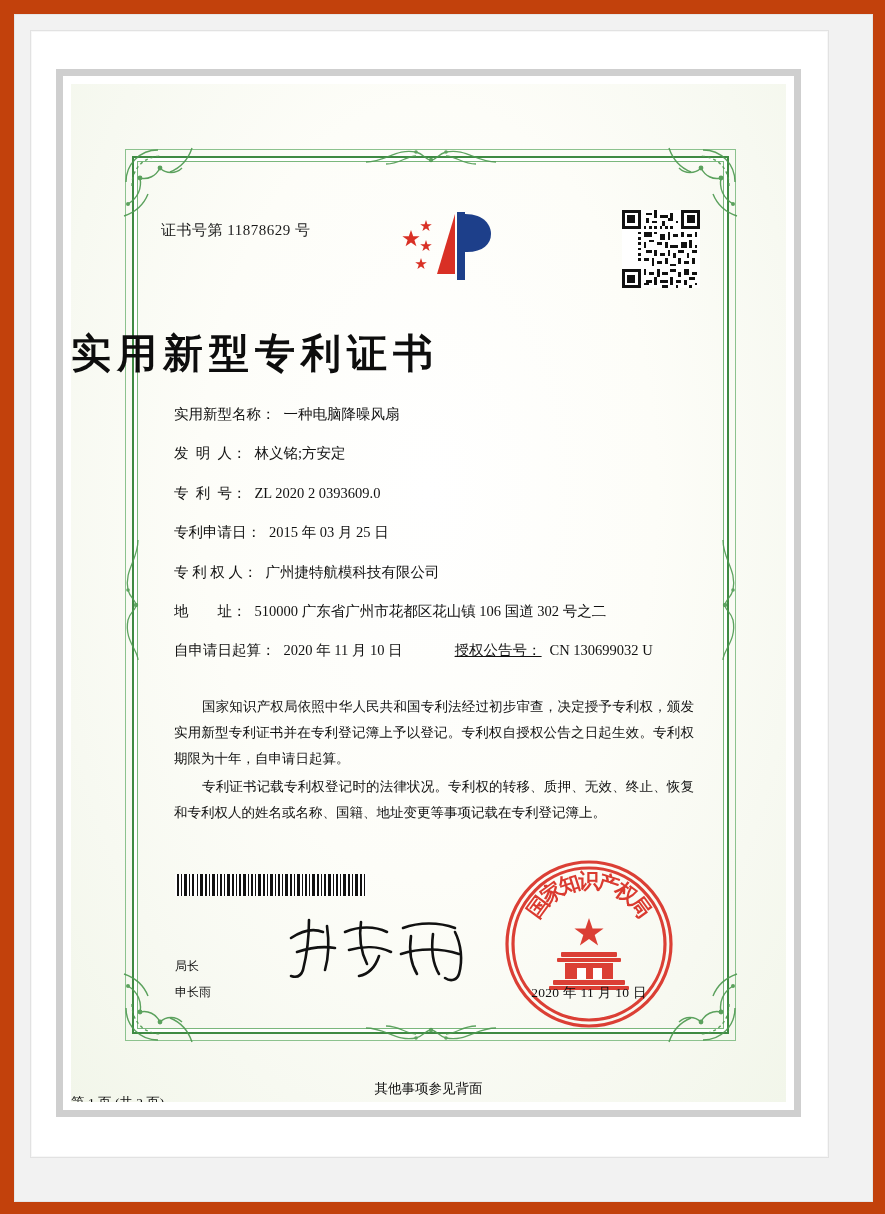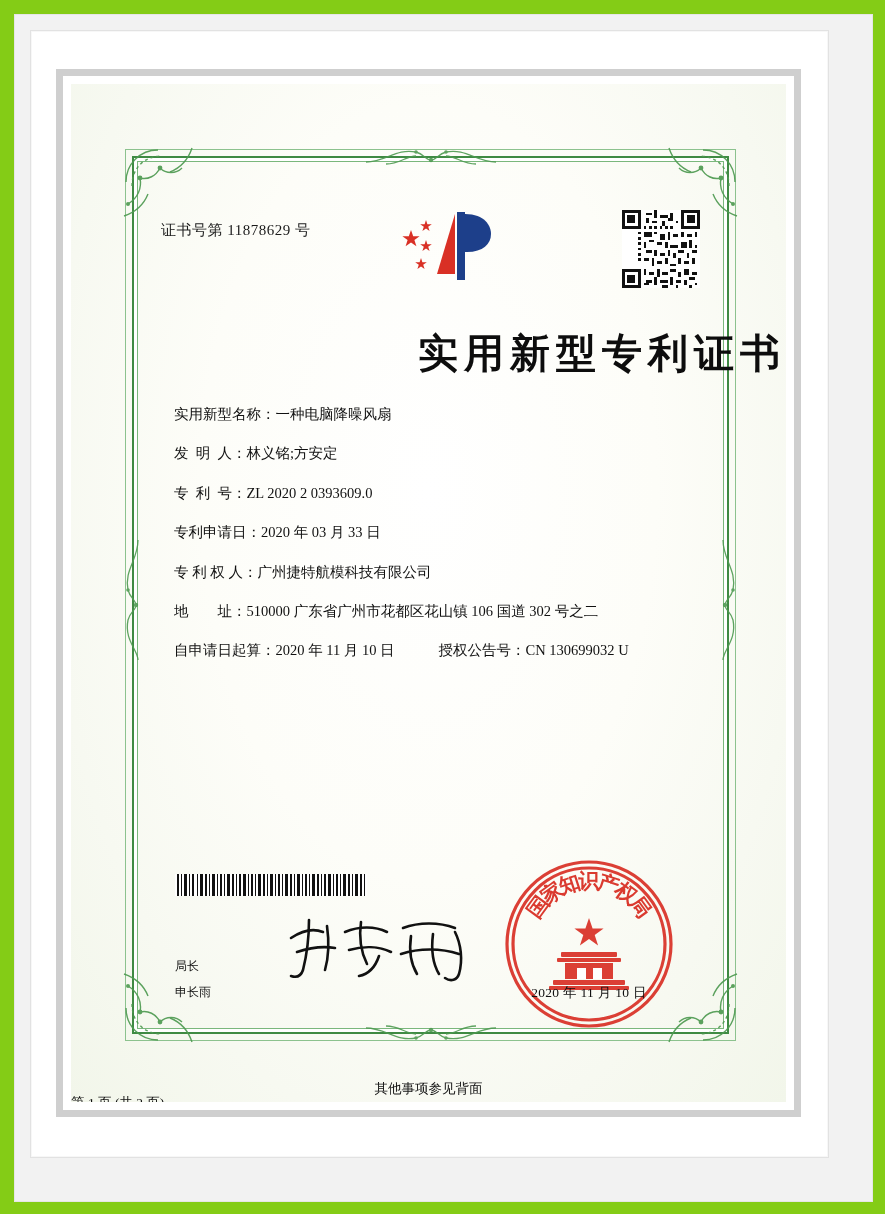--- a/index.html
+++ b/index.html
@@ -12,21 +12,21 @@
     height: 1214px;
     font-family: "Liberation Serif", serif;
     -webkit-font-smoothing: antialiased;
   }
 
   
   .page {
     position: relative;
     width: 885px;
     height: 1214px;
-    background: #84cc16;
+    background: #c2410c;
     overflow: hidden;
   }
   .frame-outer {
     position: absolute;
     left: 14px; top: 14px;
     width: 857px; height: 1186px;
     background: #f2f2f2;
     border: 1px solid #e6e6e6;
   }
   .frame-mid {
@@ -126,55 +126,57 @@
   .qr {
     position: absolute;
     right: 86px; top: 126px;
     width: 78px; height: 78px;
   }
 
   
   .title {
     position: absolute;
     left: 0; right: 0; top: 242px;
-    text-align: right;
+    text-align: left;
     font-family: "DejaVu Serif", "Liberation Serif", serif;
     font-weight: bold;
     font-size: 40px;
     letter-spacing: 6px;
     color: #0d0d0d;
   }
 
   
   .fields {
     position: absolute;
     left: 103px; top: 322px;
     width: 520px;
     font-size: 14.5px;
     color: #111;
   }
   .field {
     display: flex;
     align-items: flex-end;
     margin-bottom: 22px;
     line-height: 1.2;
+    gap: 8px;
   }
   .f-label {
     white-space: pre;
     flex: 0 0 auto;
   }
   .f-value {
     flex: 1 1 auto;
   }
   .field.inline-two {
     justify-content: flex-start;
   }
   .f-label2 {
     white-space: pre;
     margin-left: 44px;
+    text-decoration: underline;
   }
 
   
   .paras {
     position: absolute;
     left: 103px; top: 610px;
     width: 520px;
     font-size: 13.5px;
     line-height: 26px;
     color: #111;
@@ -467,38 +469,42 @@
       <div class="field">
         <span class="f-label">发  明  人：</span>
         <span class="f-value">林义铭;方安定</span>
       </div>
       <div class="field">
         <span class="f-label">专  利  号：</span>
         <span class="f-value">ZL 2020 2 0393609.0</span>
       </div>
       <div class="field">
         <span class="f-label">专利申请日：</span>
-        <span class="f-value">2020 年 03 月 33 日</span>
+        <span class="f-value">2015 年 03 月 25 日</span>
       </div>
       <div class="field">
         <span class="f-label">专 利 权 人：</span>
         <span class="f-value">广州捷特航模科技有限公司</span>
       </div>
       <div class="field">
         <span class="f-label">地        址：</span>
         <span class="f-value">510000 广东省广州市花都区花山镇 106 国道 302 号之二</span>
       </div>
       <div class="field inline-two">
         <span class="f-label">自申请日起算：</span>
         <span>2020 年 11 月 10 日</span>
         <span class="f-label2">授权公告号：</span>
         <span>CN 130699032 U</span>
       </div>
     </div>
 
+    <div class="paras">
+      <p>国家知识产权局依照中华人民共和国专利法经过初步审查，决定授予专利权，颁发实用新型专利证书并在专利登记簿上予以登记。专利权自授权公告之日起生效。专利权期限为十年，自申请日起算。</p>
+      <p>专利证书记载专利权登记时的法律状况。专利权的转移、质押、无效、终止、恢复和专利权人的姓名或名称、国籍、地址变更等事项记载在专利登记簿上。</p>
+    </div>
 
     <div class="barcode">
       <svg viewBox="0 0 192 22" shape-rendering="crispEdges" xmlns="http://www.w3.org/2000/svg">
         <rect width="192" height="22" fill="#ffffff"></rect>
         <g fill="#111111">
           <rect x="2" y="0" width="2" height="22"></rect>
             <rect x="6" y="0" width="1" height="22"></rect>
           <rect x="9" y="0" width="3" height="22"></rect>
             <rect x="14" y="0" width="1" height="22"></rect>
           <rect x="17" y="0" width="2" height="22"></rect>

